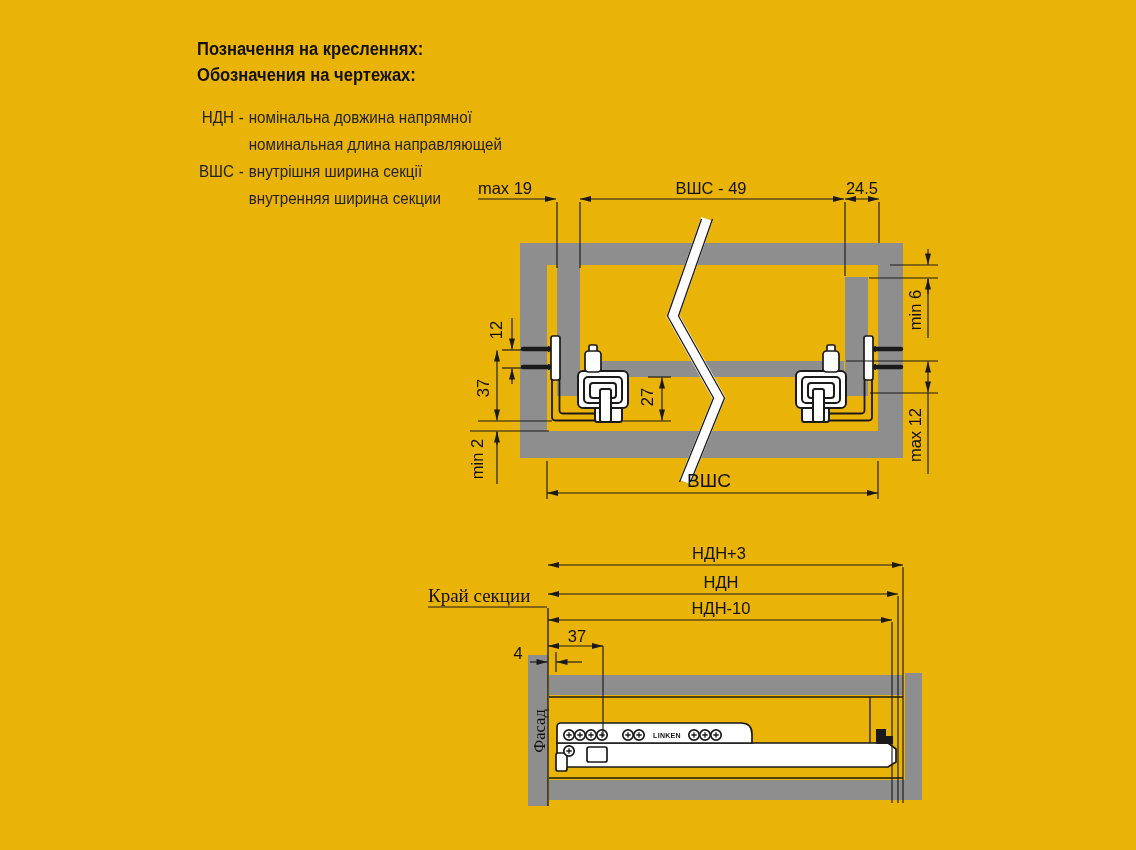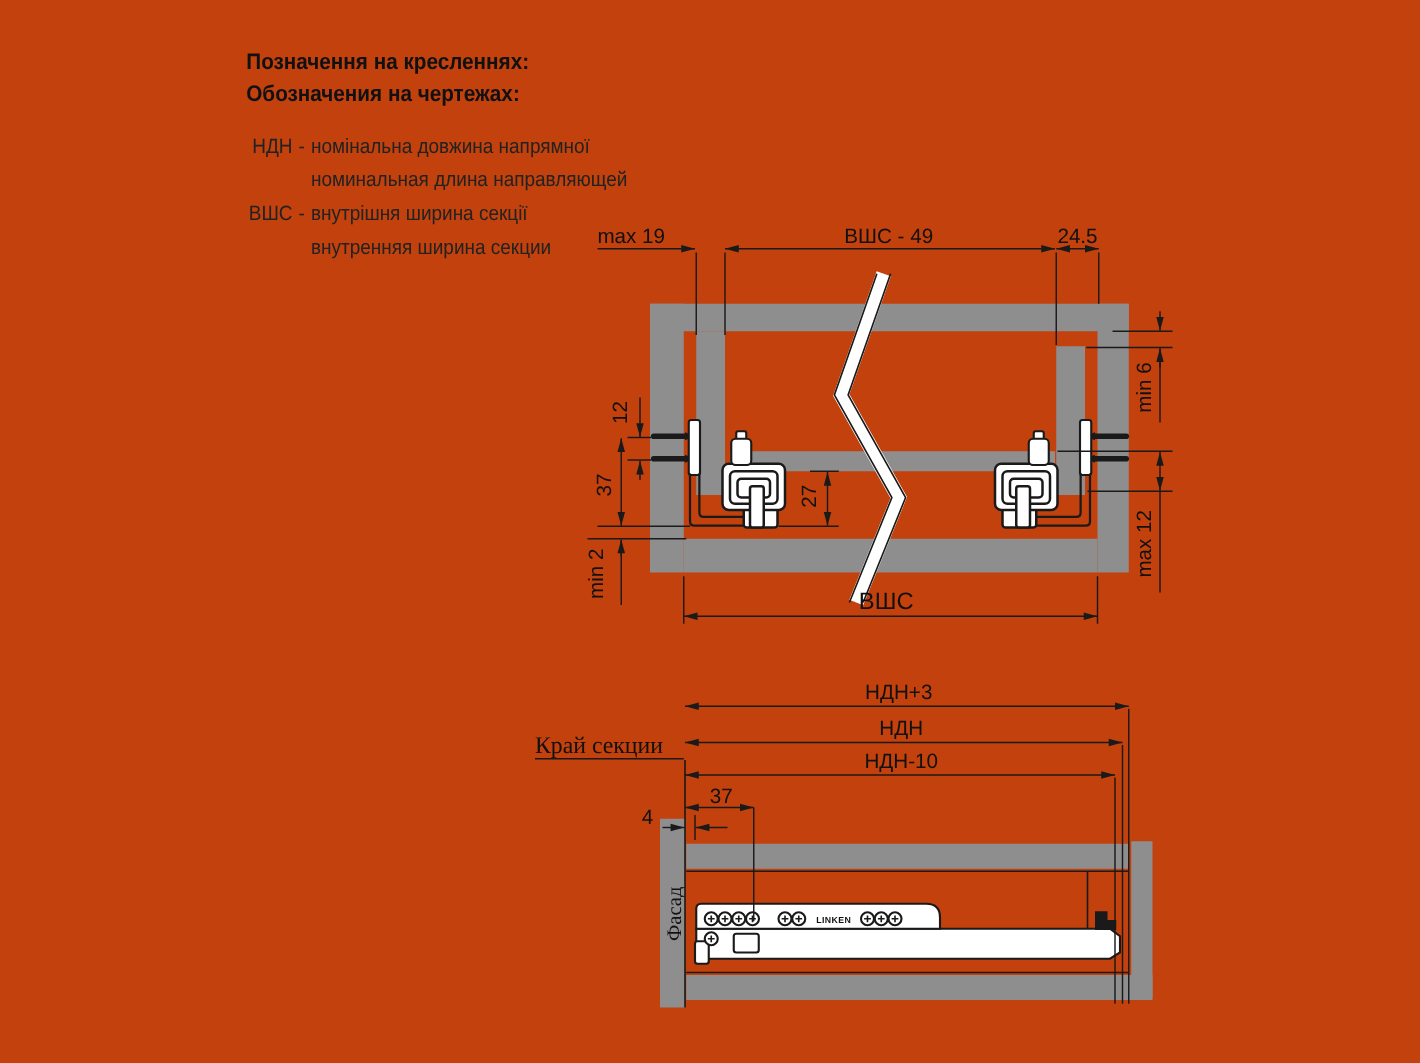--- a/index.html
+++ b/index.html
@@ -1,16 +1,16 @@
 <!DOCTYPE html>
 <html><head>
 <meta charset="utf-8">
 <style>
   html,body{margin:0;padding:0;background:#fff;}
-  #page{position:relative;width:1136px;height:850px;background:#c2410c;overflow:hidden;
+  #page{position:relative;width:1136px;height:850px;background:#eab308;overflow:hidden;
         font-family:"Liberation Sans",sans-serif;color:#1a1a1a;}
   
   #title-block{position:absolute;left:197px;top:36px;transform:scaleX(.92);transform-origin:left top;}
   #title-block .t{font-weight:bold;font-size:18px;line-height:26px;color:#111;white-space:nowrap;}
   #legend{position:absolute;left:188px;top:104px;transform:scaleX(.92);transform-origin:left top;
           font-size:16.5px;line-height:27px;color:#222;}
   .lg-entry{display:flex;white-space:nowrap;}
   .lg-term{width:50px;text-align:right;flex:0 0 auto;}
   .lg-sep{width:16px;text-align:center;flex:0 0 auto;}
   

